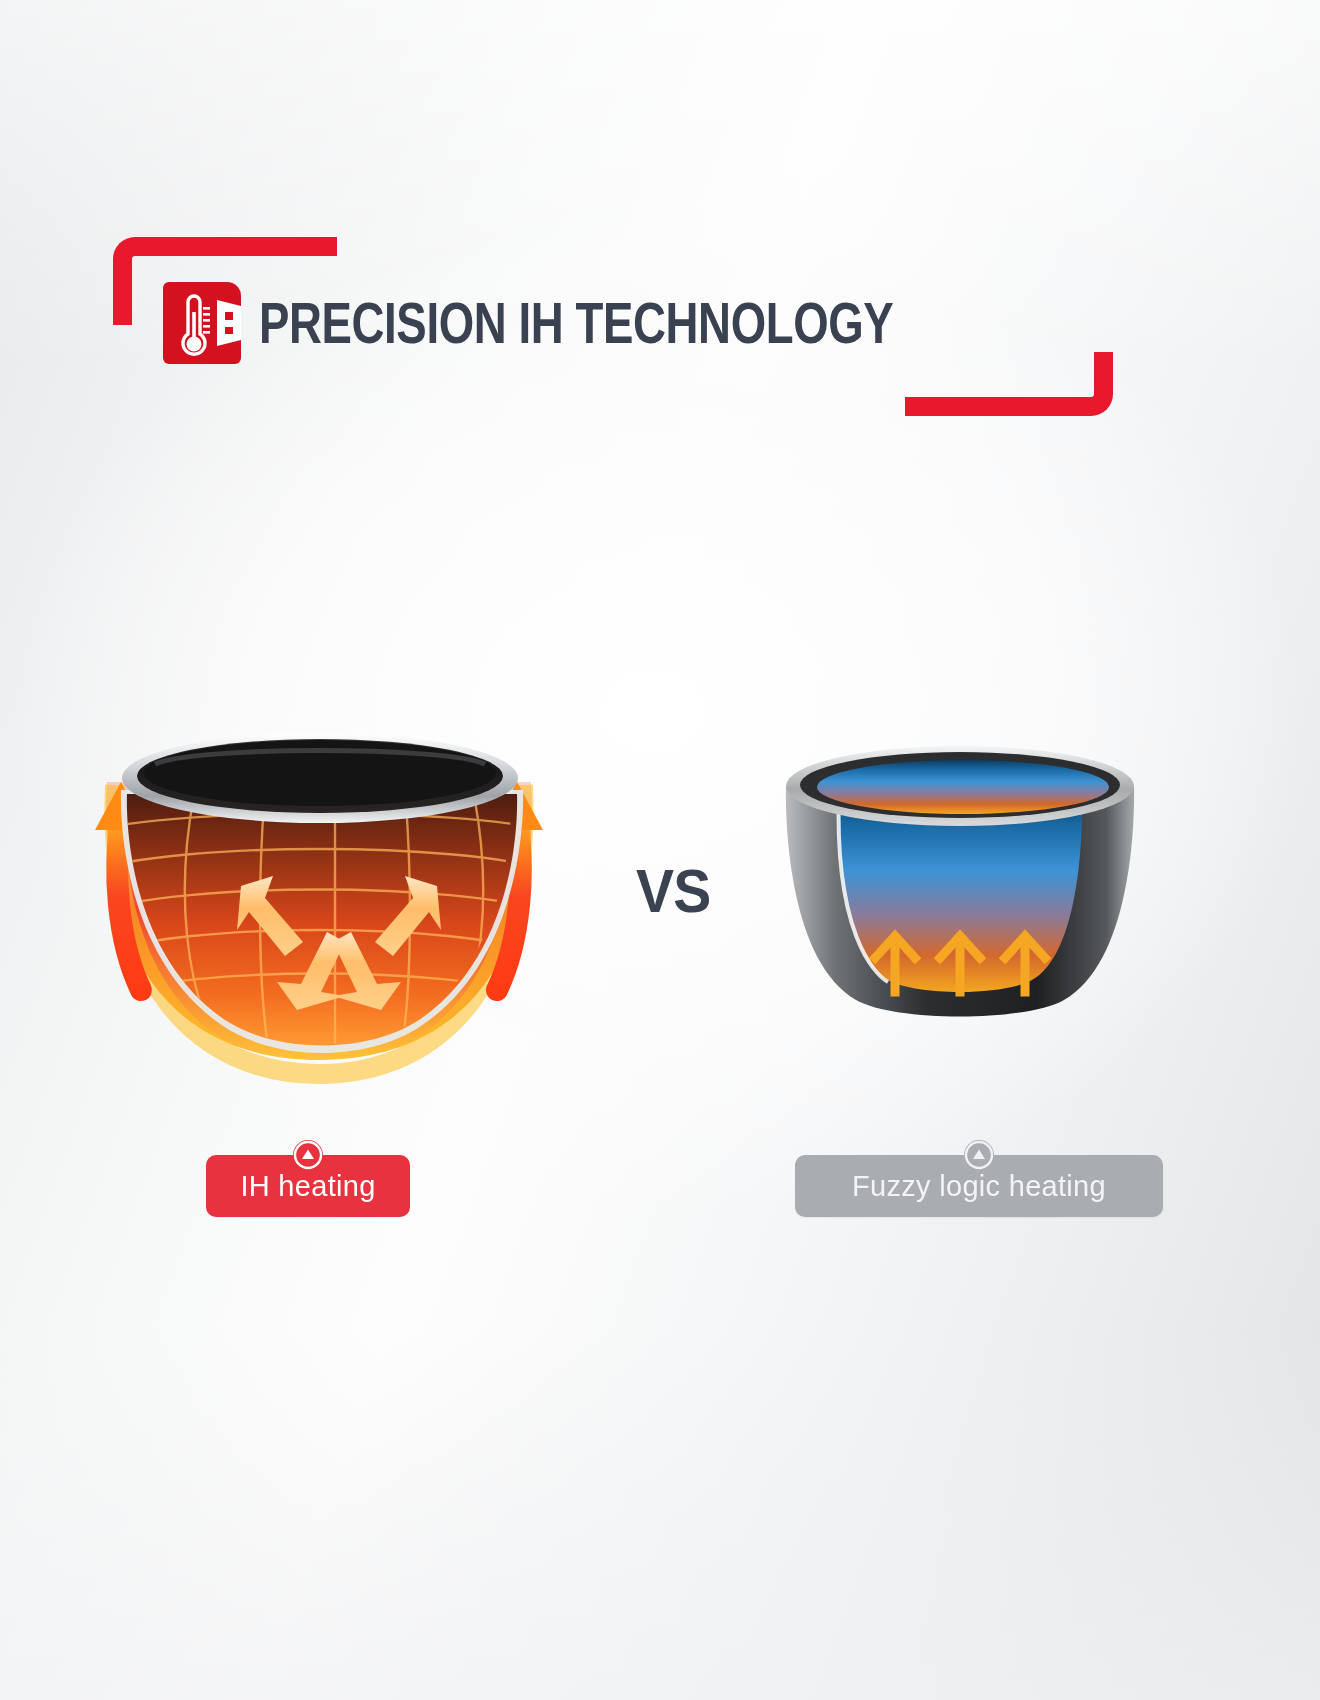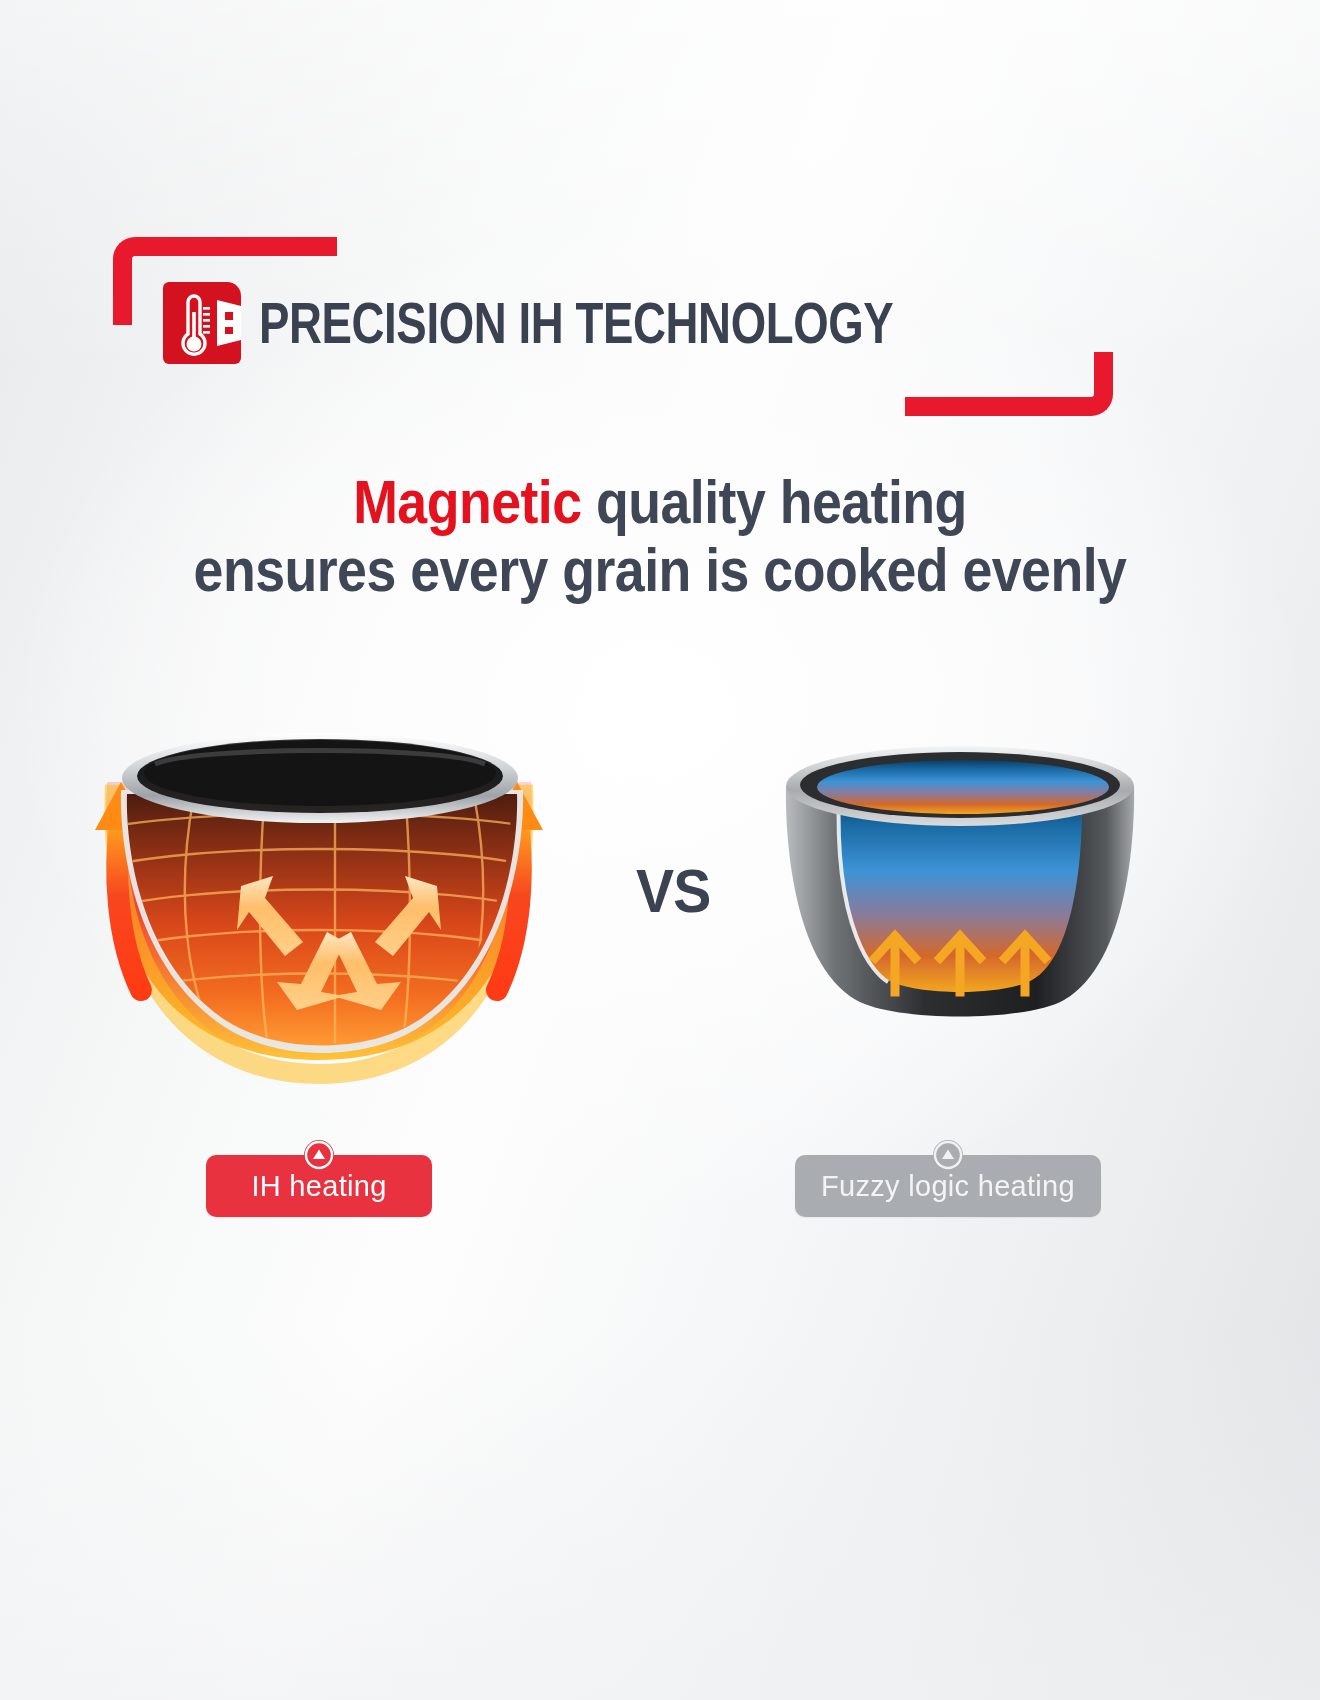--- a/index.html
+++ b/index.html
@@ -186,29 +186,29 @@
     border-radius: 50%;
     display: flex;
     align-items: center;
     justify-content: center;
   }
   .badge .pip svg { display:block; }
 
   .badge-ih {
     left: 206px;
     top: 1155px;
-    width: 226px;
+    width: 204px;
     background: #e8323f;
   }
   .badge-ih .pip { background: #e8323f; }
 
   .badge-fuzzy {
     left: 795px;
     top: 1155px;
-    width: 306px;
+    width: 368px;
     background: #a9acb0;
     color: #f3f4f5;
   }
   .badge-fuzzy .pip { background: #a9acb0; }
 
   .badge-label { position: relative; z-index: 2; }
 </style>
 </head>
 <body>
 
@@ -234,24 +234,20 @@
           <rect x="40" y="49" width="7" height="2.6"></rect>
         </g>
         <path d="M54 18 L78 24 V58 L54 64 Z" fill="#ffffff"></path>
         <rect x="62" y="30" width="8" height="22" fill="#d4111f"></rect>
         <rect x="58" y="38" width="18" height="7" fill="#ffffff"></rect>
       </svg>
     </div>
     <div class="header-title">PRECISION IH TECHNOLOGY</div>
   </div>
 
-  <div class="headline">
-    <span class="ln"><span class="accent">Magnetic</span><span> quality heating</span></span>
-    <span class="ln">ensures every grain is cooked evenly</span>
-  </div>
 
   <div class="compare">
 
     <div class="pot-ih">
       <svg width="610" height="400" viewBox="0 0 610 400" aria-hidden="true">
         <defs>
           <linearGradient id="potGlow" x1="0" y1="0" x2="0" y2="1">
             <stop offset="0%" stop-color="#4e1d10"></stop>
             <stop offset="22%" stop-color="#8a2f14"></stop>
             <stop offset="52%" stop-color="#d9471a"></stop>

